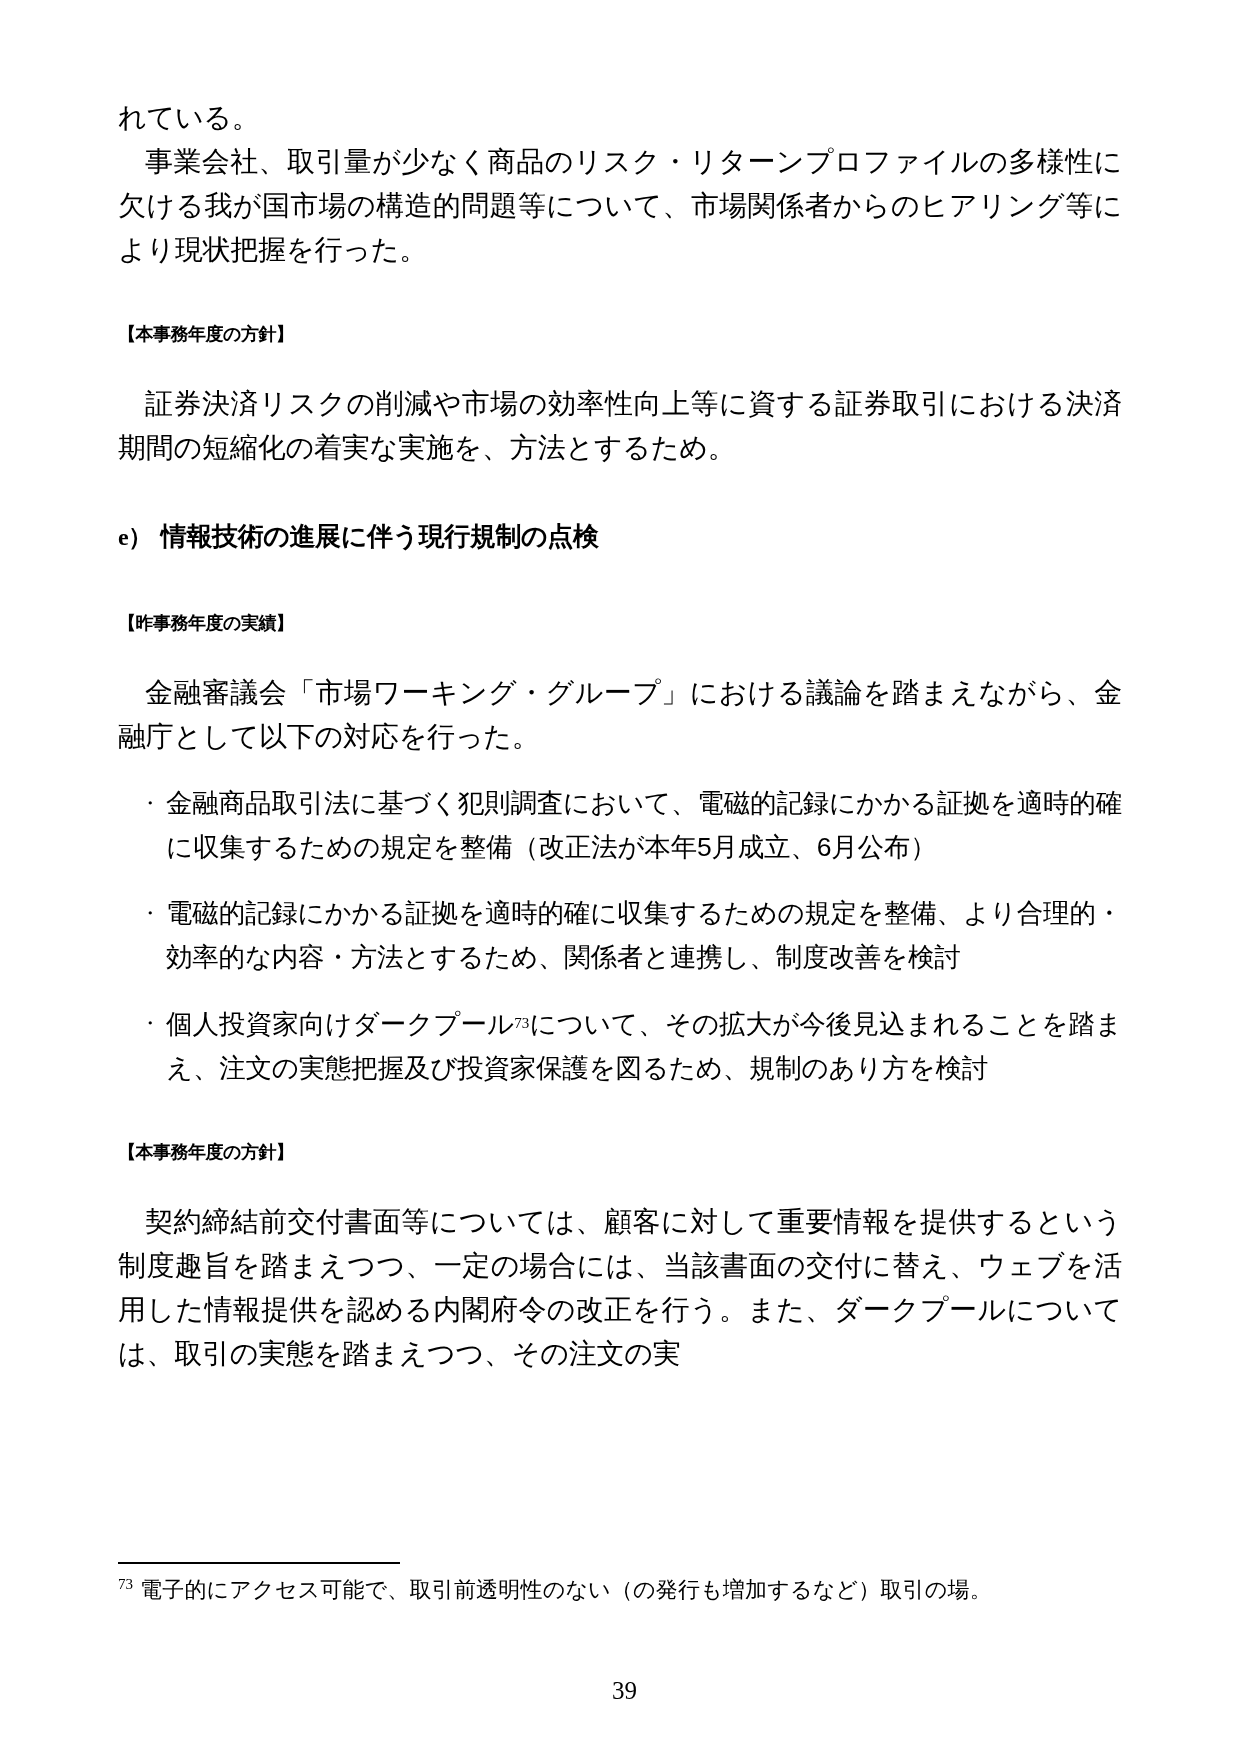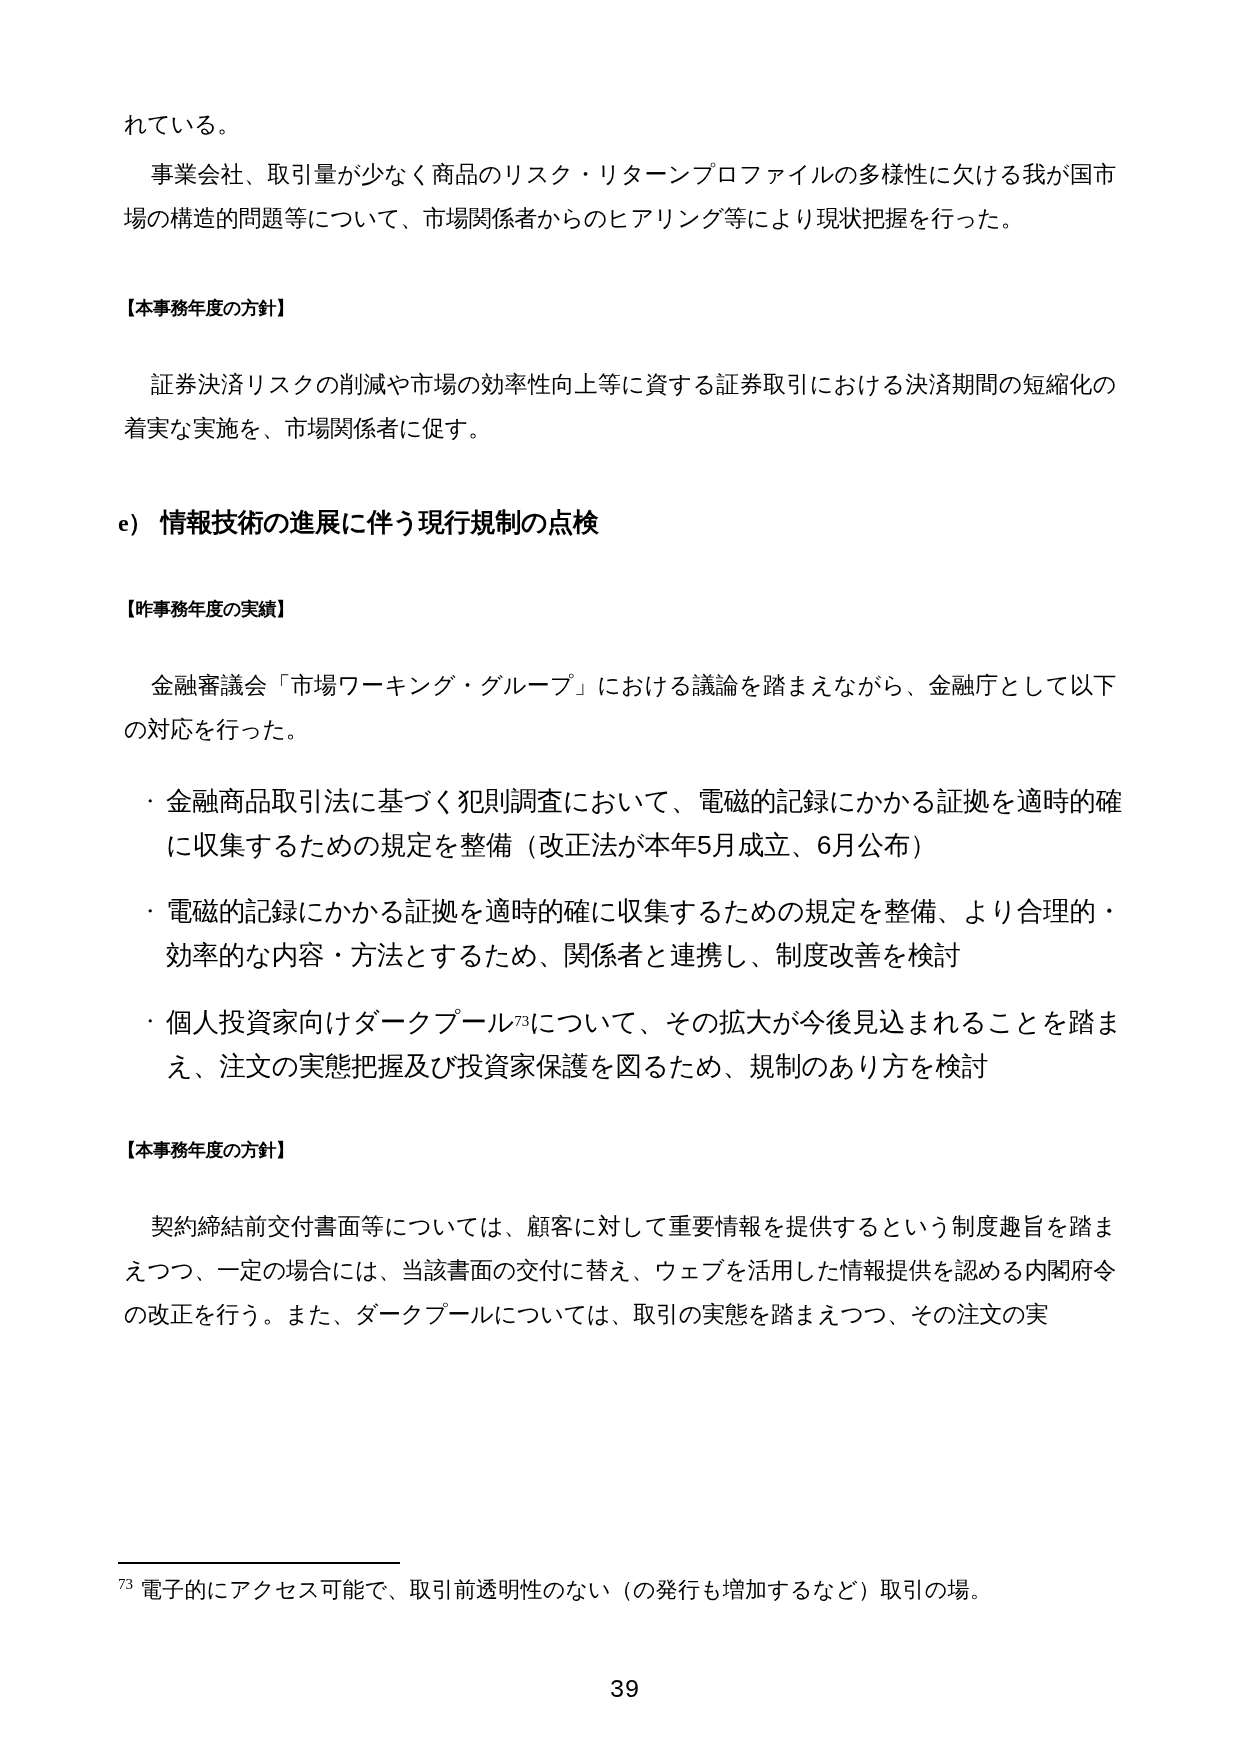--- a/index.html
+++ b/index.html
@@ -21,26 +21,26 @@
   
   .body-col {
     position: absolute;
     left: 118px;
     top: 96px;
     width: 1004px;
   }
 
   
   .para {
-    font-size: 23px;
+    font-size: 28px;
     line-height: 44px;
     letter-spacing: -0.2px;
     text-align: justify;
     text-justify: inter-character;
-    margin: 6px;
+    margin: 0;
     font-weight: 400;
   }
   .para.indent {
     text-indent: 27px;
   }
   .para + .para { margin-top: 0; }
 
   
   .bracket-head {
     font-size: 18px;
@@ -137,21 +137,21 @@
   }
   .footnote .fn-text { letter-spacing: 0.2px; }
 
   
   .page-num {
     position: absolute;
     left: 8px;
     right: 0;
     top: 1676px;
     text-align: center;
-    font-family: Liberation Mono, monospace;
+    font-family: Liberation Serif, serif;
     font-size: 25px;
     line-height: 30px;
   }
 </style>
 </head>
 <body>
 
 <div class="page">
 
   <div class="body-col">
@@ -160,21 +160,21 @@
 
 
     <p class="para indent">事業会社、取引量が少なく商品のリスク・リターンプロファイルの多様性に欠ける我が国市場の構造的問題等について、市場関係者からのヒアリング等により現状把握を行った。</p>
 
     <div class="gap-md"></div>
 
     <p class="bracket-head">【本事務年度の方針】</p>
 
     <div class="gap-sm"></div>
 
-    <p class="para indent">証券決済リスクの削減や市場の効率性向上等に資する証券取引における決済期間の短縮化の着実な実施を、市場関係者に促す。</p>
+    <p class="para indent">証券決済リスクの削減や市場の効率性向上等に資する証券取引における決済期間の短縮化の着実な実施を、方法とするため。</p>
 
 
     <div class="gap-lg"></div>
 
     <p class="sec-head">
       <span class="marker">e）</span>
       <span>情報技術の進展に伴う現行規制の点検</span>
     </p>
 
     <div class="gap-lg"></div>

